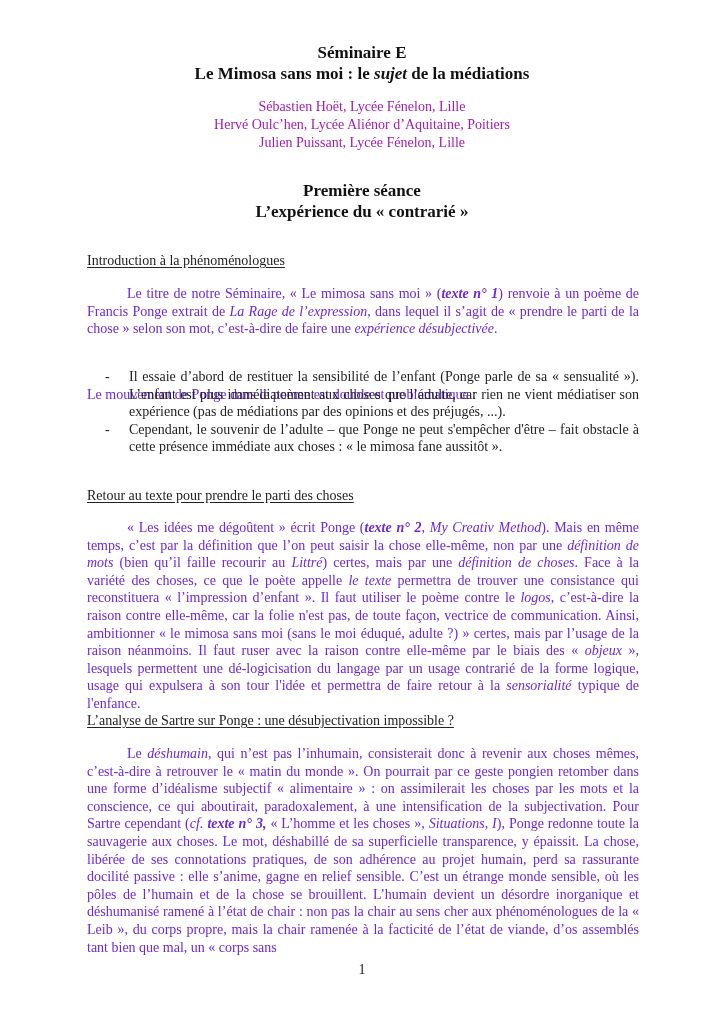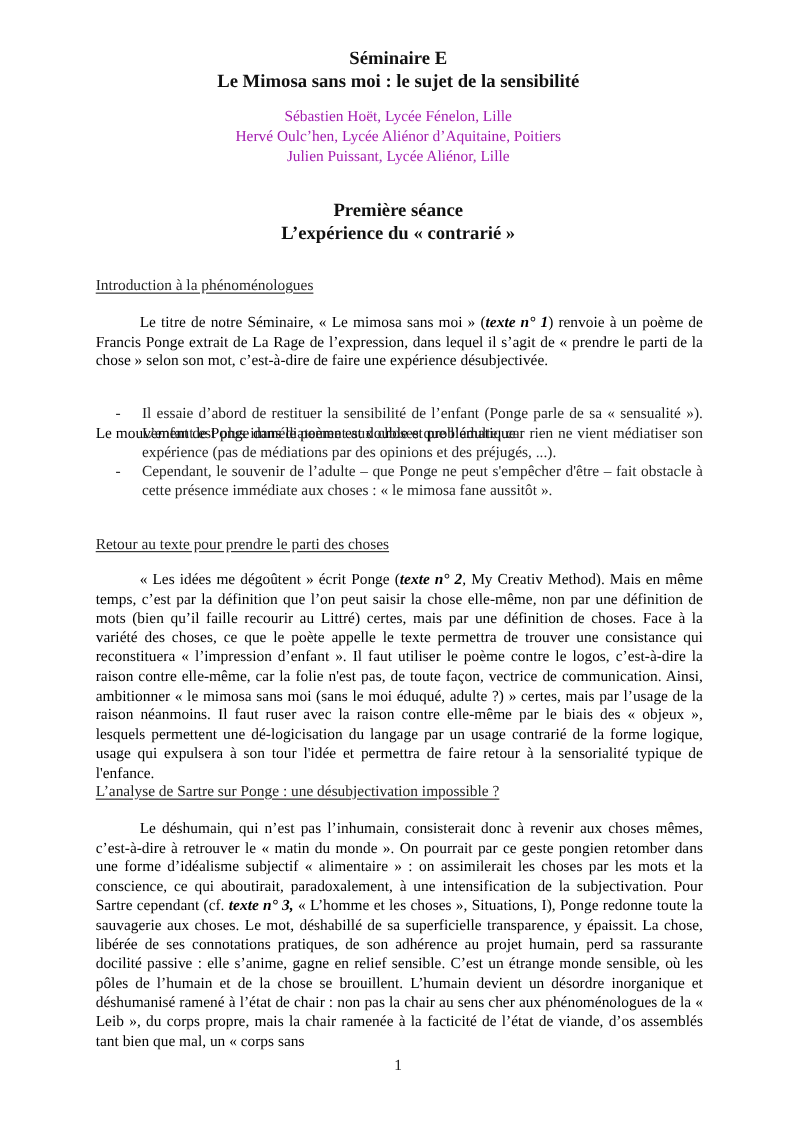--- a/index.html
+++ b/index.html
@@ -11,44 +11,44 @@
   .page { position: absolute; left: 0; top: 0; width: 724px; height: 1024px; }
   .title-block { position: absolute; left: 0; width: 724px; text-align: center; }
   .title { font-weight: bold; font-size: 17px; line-height: 21px; color: #111; }
   .authors { font-size: 14px; line-height: 18px; color: #a21caf; }
   .heading {
     position: absolute; left: 87px; font-size: 14px; line-height: 18px;
     text-decoration: underline; text-underline-offset: 2px; color: #222;
   }
   .para {
     position: absolute; left: 87px; width: 552px; font-size: 14px; line-height: 17.6px;
-    text-align: justify; color: #000000;
+    text-align: justify; color: #6d28d9;
   }
   .indent { text-indent: 40px; }
   .bullets { position: absolute; left: 87px; width: 552px; font-size: 14px; line-height: 17.6px; color: #222; }
   .bullet { position: relative; padding-left: 42px; text-align: justify; }
   .bullet .dash { position: absolute; left: 18px; top: 0; }
   .b { font-weight: bold; font-style: italic; }
-  .i { }
+  .i { font-style: italic; }
   .pagenum { position: absolute; left: 0; width: 724px; top: 962px; text-align: center; font-size: 14px; }
 </style>
 </head>
 <body>
 
 <div class="page">
 
   <div class="title-block" style="top:42px;">
     <div class="title">Séminaire E</div>
-    <div class="title"><span>Le Mimosa sans moi : le </span><span class="i">sujet</span><span> de la sensibilité</span></div>
+    <div class="title"><span>Le Mimosa sans moi : le </span><span class="i">sujet</span><span> de la médiations</span></div>
   </div>
 
   <div class="title-block" style="top:98px;">
     <div class="authors">Sébastien Hoët, Lycée Fénelon, Lille</div>
     <div class="authors">Hervé Oulc’hen, Lycée Aliénor d’Aquitaine, Poitiers</div>
-    <div class="authors">Julien Puissant, Lycée Aliénor, Lille</div>
+    <div class="authors">Julien Puissant, Lycée Fénelon, Lille</div>
   </div>
 
   <div class="title-block" style="top:180px;">
     <div class="title">Première séance</div>
     <div class="title">L’expérience du « contrarié »</div>
   </div>
 
   <div class="heading" style="top:252px;">Introduction à la phénoménologues</div>
 
   <div class="para indent" style="top:285px;"><span>Le titre de notre Séminaire, « Le mimosa sans moi » (</span><span class="b">texte n° 1</span><span>) renvoie à un poème de Francis Ponge extrait de </span><span class="i">La Rage de l’expression</span><span>, dans lequel il s’agit de « prendre le parti de la chose » selon son mot, c’est-à-dire de faire une </span><span class="i">expérience désubjectivée</span><span>.</span></div>

